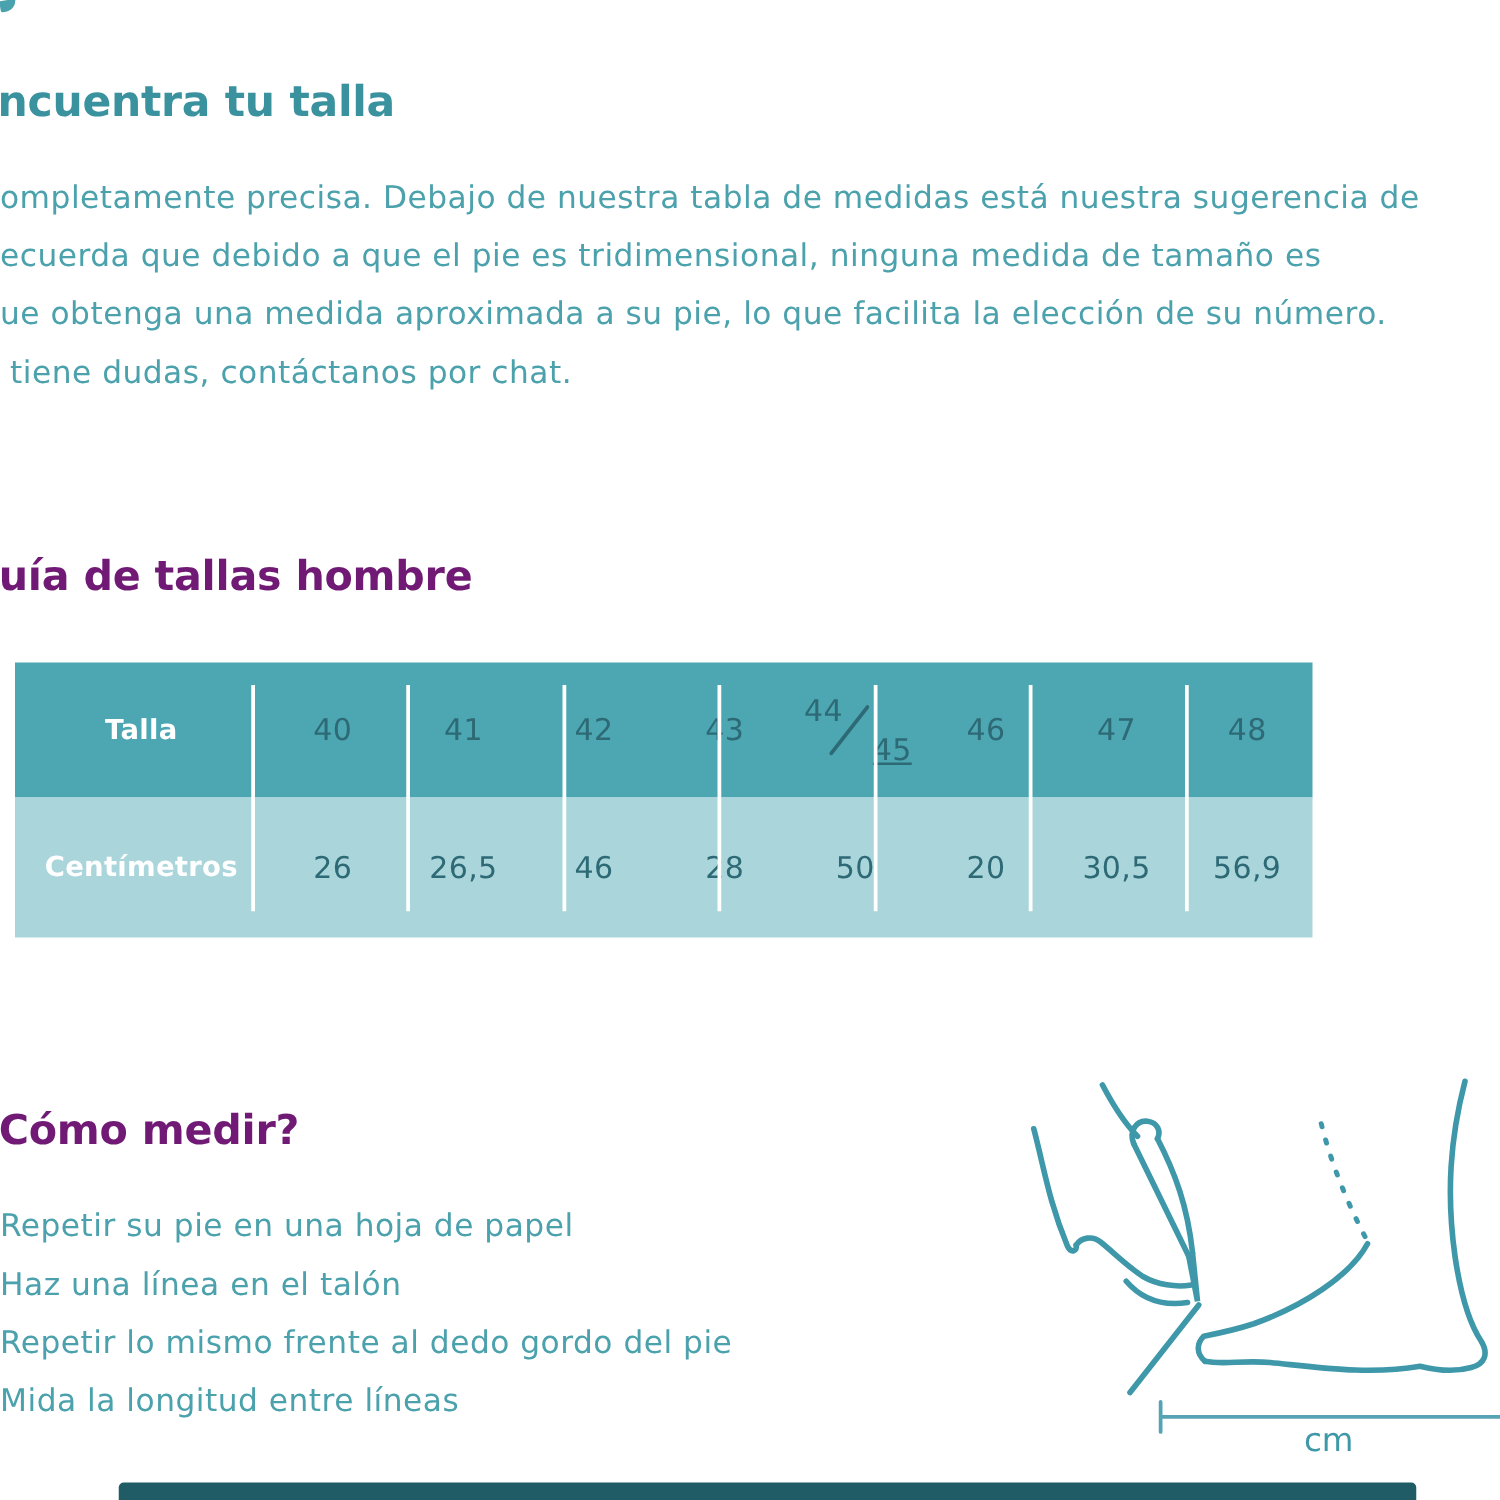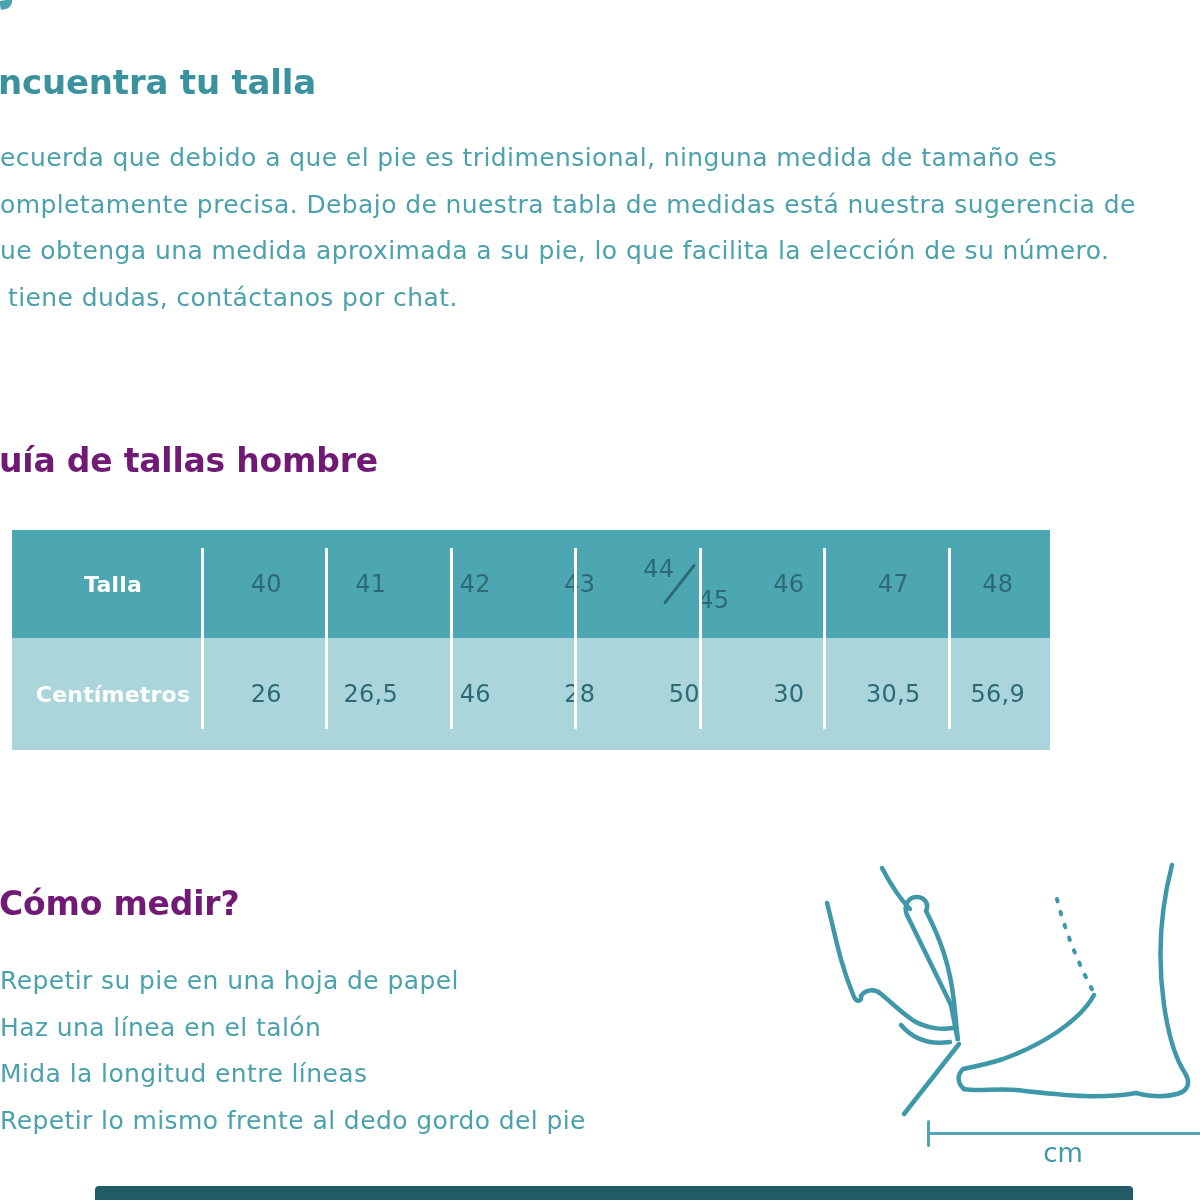--- a/index.html
+++ b/index.html
@@ -22,21 +22,21 @@
   .intro .line.l4{margin-left:8px;}
   
   .size-table{left:0;top:530px;width:1038px;height:220px;padding-left:12px;}
   .trow{display:grid;grid-template-columns:202px repeat(8,1fr);align-items:center;width:100%;}
   .trow.header{height:108px;background:#4ca7b3;}
   .trow.cmrow{height:112px;background:#a9d5db;}
   .rlabel{color:#ffffff;font-weight:bold;font-size:22px;text-align:center;letter-spacing:0.2px;}
   .cell{text-align:center;font-size:24px;color:#2d6a75;letter-spacing:0.3px;}
   .cell.split{position:relative;height:100%;}
   .cell.split .s-top{position:absolute;left:50%;top:50%;transform:translate(-41px,-29px);text-align:center;}
-  .cell.split .s-bottom{position:absolute;left:50%;top:50%;transform:translate(14px,2px);}
+  .cell.split .s-bottom{position:absolute;left:50%;top:50%;transform:translate(14px,2px);text-decoration:underline;}
   .cell.split .slash{position:absolute;left:50%;top:50%;width:2.5px;height:50px;background:#2d6a75;transform:translate(-6px,-25px) rotate(38deg);border-radius:2px;}
   .sep{position:absolute;top:18px;width:3px;height:181px;background:#ffffff;}
   .sep.s0{left:200.5px;}.sep.s1{left:325px;}.sep.s2{left:449.5px;}.sep.s3{left:574px;}
   .sep.s4{left:698.5px;}.sep.s5{left:823px;}.sep.s6{left:947.5px;}.sep.s7{left:1072px;}
   
   .steps{left:0;top:958px;color:#4ba1ac;font-size:25px;line-height:46.5px;letter-spacing:0.4px;}
   .steps .step{white-space:nowrap;}
   
   .foot-art{left:798px;top:853px;}
   .measure-line{left:928px;top:1132px;width:272px;height:3px;background:#55a3b4;}
@@ -46,22 +46,22 @@
   .bottom-bar{left:95px;top:1186px;width:1038px;height:14px;background:#1f5c66;border-radius:4px 4px 0 0;}
 </style>
 </head>
 <body>
 
 <div class="abs frag"></div>
 
 <div class="abs h1">ncuentra tu talla</div>
 
 <div class="abs intro">
+  <div class="line">ompletamente precisa. Debajo de nuestra tabla de medidas está nuestra sugerencia de</div>
   <div class="line">ecuerda que debido a que el pie es tridimensional, ninguna medida de tamaño es</div>
-  <div class="line">ompletamente precisa. Debajo de nuestra tabla de medidas está nuestra sugerencia de</div>
   <div class="line">ue obtenga una medida aproximada a su pie, lo que facilita la elección de su número.</div>
   <div class="line l4">tiene dudas, contáctanos por chat.</div>
 </div>
 
 <div class="abs h2 h2-guide">uía de tallas hombre</div>
 
 <div class="abs size-table">
   <div class="trow header">
     <div class="rlabel">Talla</div>
     <div class="cell">40</div>
@@ -77,41 +77,41 @@
     <div class="cell">47</div>
     <div class="cell">48</div>
   </div>
   <div class="trow cmrow">
     <div class="rlabel">Centímetros</div>
     <div class="cell">26</div>
     <div class="cell">26,5</div>
     <div class="cell">46</div>
     <div class="cell">28</div>
     <div class="cell">50</div>
-    <div class="cell">30</div>
+    <div class="cell">20</div>
     <div class="cell">30,5</div>
     <div class="cell">56,9</div>
   </div>
   <div class="sep s0"></div>
   <div class="sep s1"></div>
   <div class="sep s2"></div>
   <div class="sep s3"></div>
   <div class="sep s4"></div>
   <div class="sep s5"></div>
   <div class="sep s6"></div>
   <div class="sep s7"></div>
 </div>
 
 <div class="abs h2 h2-measure">Cómo medir?</div>
 
 <div class="abs steps">
   <div class="step">Repetir su pie en una hoja de papel</div>
   <div class="step">Haz una línea en el talón</div>
+  <div class="step">Repetir lo mismo frente al dedo gordo del pie</div>
   <div class="step">Mida la longitud entre líneas</div>
-  <div class="step">Repetir lo mismo frente al dedo gordo del pie</div>
 </div>
 
 <svg class="abs foot-art" width="402" height="265" viewBox="0 0 402 265" fill="none">
   <g stroke="#3e98a9" stroke-width="4.5" stroke-linecap="round" fill="none">
 
     <path d="M 84 15 C 94 34, 103 47, 112 56"></path>
 
     <path d="M 29 50 C 37 80, 41 108, 56 144 C 59 150, 64 148, 63 143"></path>
 
     <path d="M 63 143 C 67 137, 76 135, 83 141 C 94 150, 104 160, 116 168 C 128 175, 143 177, 155 175"></path>

